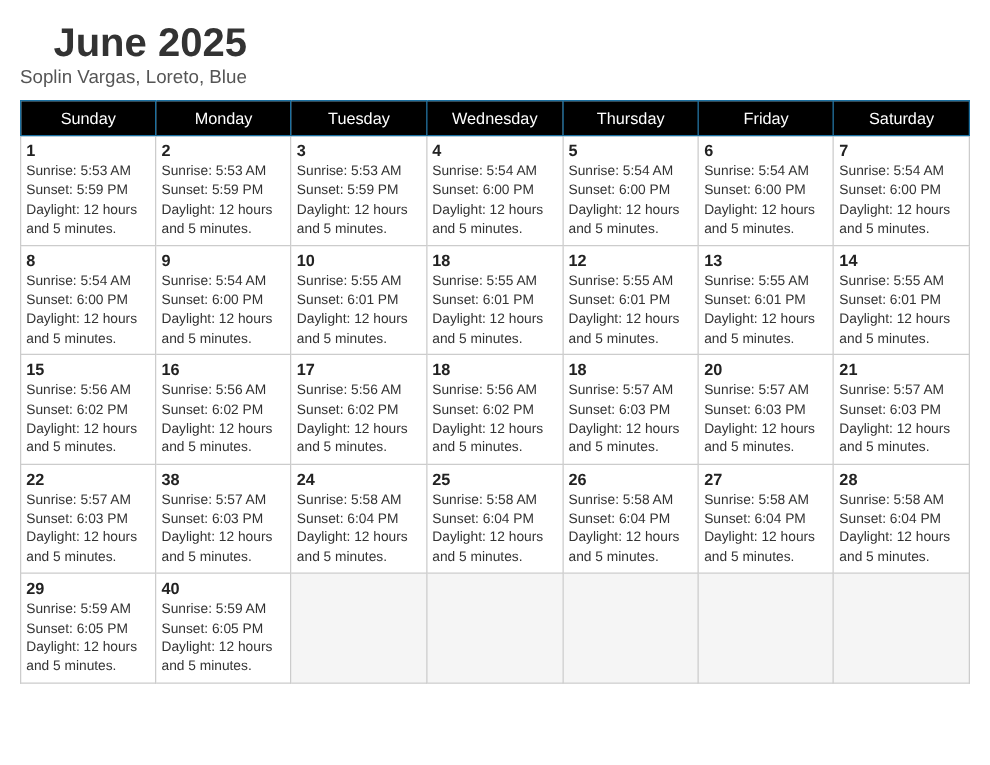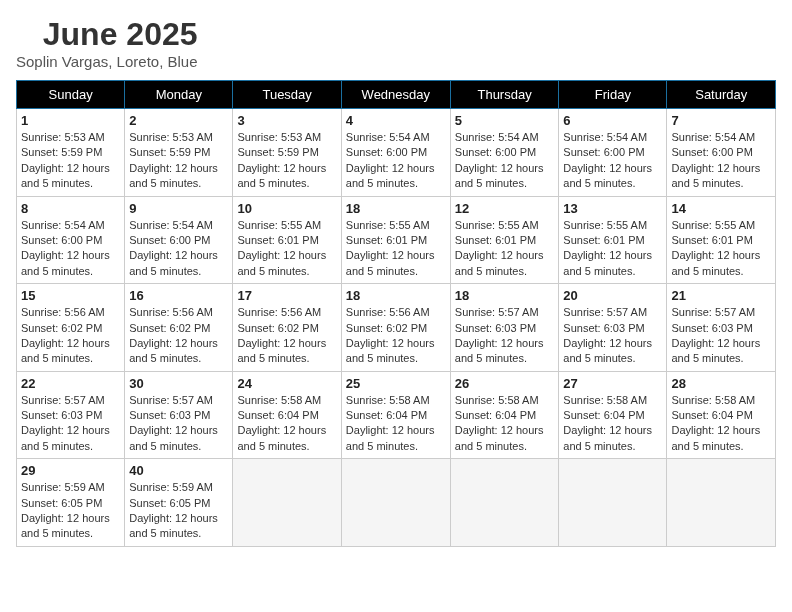--- a/index.html
+++ b/index.html
@@ -284,21 +284,21 @@
       <tr>
         <td>
         <span class="day-number">22</span>
         <div class="day-info">
           Sunrise: 5:57 AM<br>
           Sunset: 6:03 PM<br>
           Daylight: 12 hours and 5 minutes.
         </div>
       </td>
         <td>
-        <span class="day-number">30</span>
+        <span class="day-number">38</span>
         <div class="day-info">
           Sunrise: 5:57 AM<br>
           Sunset: 6:03 PM<br>
           Daylight: 12 hours and 5 minutes.
         </div>
       </td>
         <td>
         <span class="day-number">24</span>
         <div class="day-info">
           Sunrise: 5:58 AM<br>

